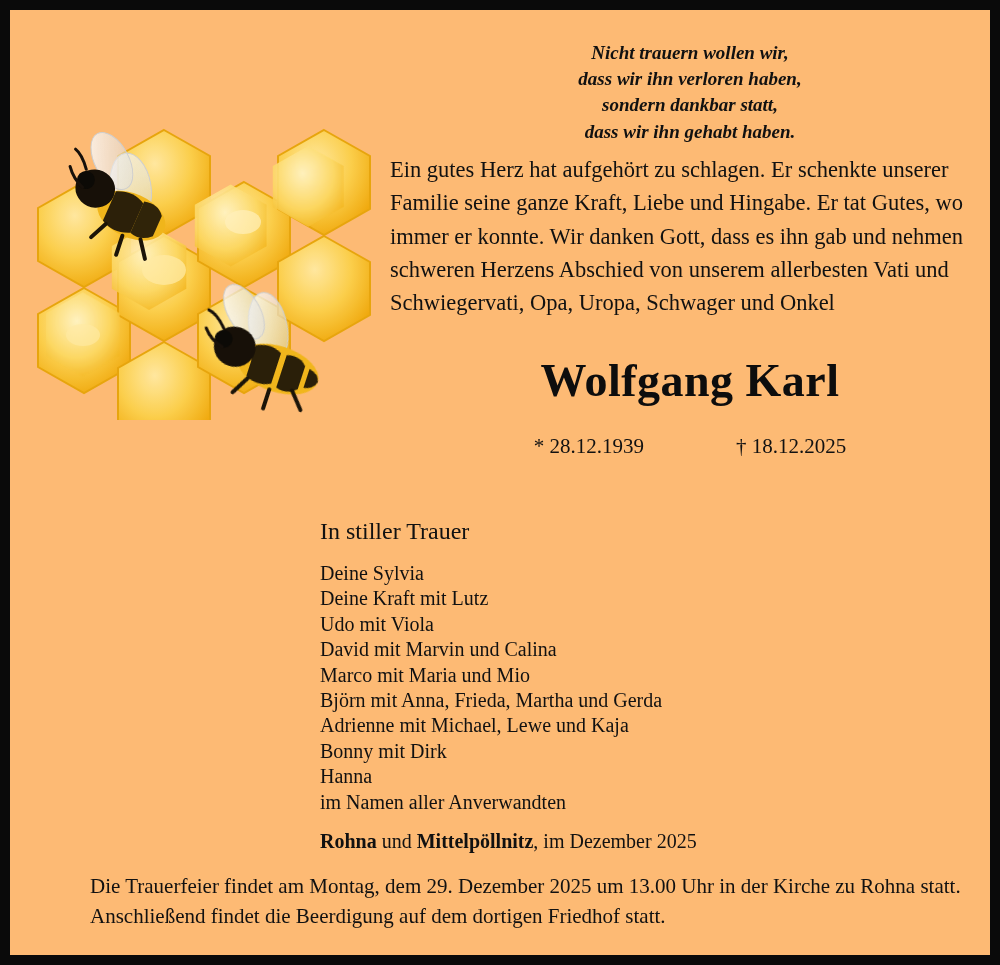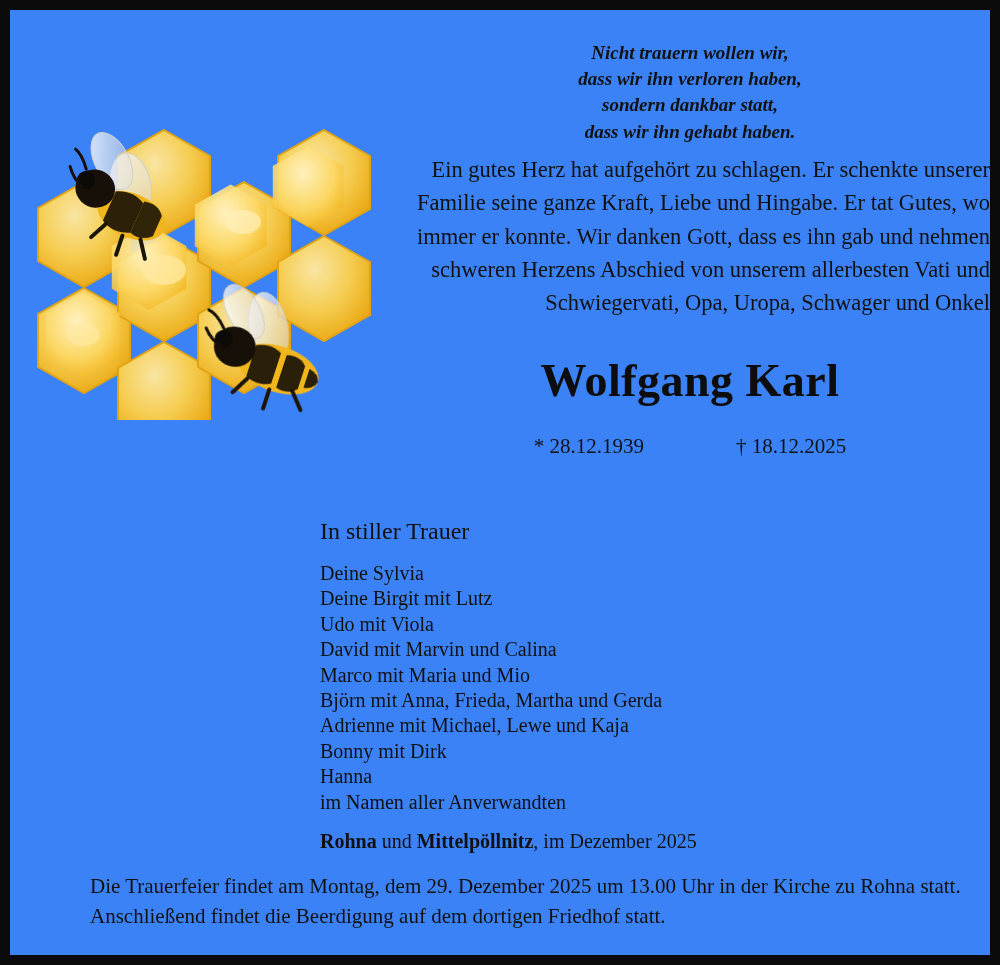--- a/index.html
+++ b/index.html
@@ -9,21 +9,21 @@
   }
   body {
     width: 1000px;
     height: 965px;
     font-family: "Liberation Serif", serif;
   }
   .obituary {
     position: relative;
     width: 1000px;
     height: 965px;
-    background: #3b82f6;
+    background: #fdba74;
     border: 10px solid #0a0a0a;
     box-sizing: border-box;
     overflow: hidden;
   }
 
   
   .art {
     position: absolute;
     left: 10px;
     top: 10px;
@@ -45,21 +45,21 @@
     line-height: 1.38;
     color: #111;
   }
 
   
   .tribute {
     position: absolute;
     left: 380px;
     top: 143px;
     width: 600px;
-    text-align: right;
+    text-align: left;
     font-size: 22.5px;
     line-height: 1.48;
     color: #111;
   }
 
   
   .name {
     position: absolute;
     left: 380px;
     top: 344px;
@@ -236,21 +236,21 @@
 
   <div class="dates">
     <span>* 28.12.1939</span>
     <span>† 18.12.2025</span>
   </div>
 
   <div class="mourners">
     <div class="intro">In stiller Trauer</div>
     <ul>
       <li>Deine Sylvia</li>
-      <li>Deine Birgit mit Lutz</li>
+      <li>Deine Kraft mit Lutz</li>
       <li>Udo mit Viola</li>
       <li>David mit Marvin und Calina</li>
       <li>Marco mit Maria und Mio</li>
       <li>Björn mit Anna, Frieda, Martha und Gerda</li>
       <li>Adrienne mit Michael, Lewe und Kaja</li>
       <li>Bonny mit Dirk</li>
       <li>Hanna</li>
       <li>im Namen aller Anverwandten</li>
     </ul>
   </div>

